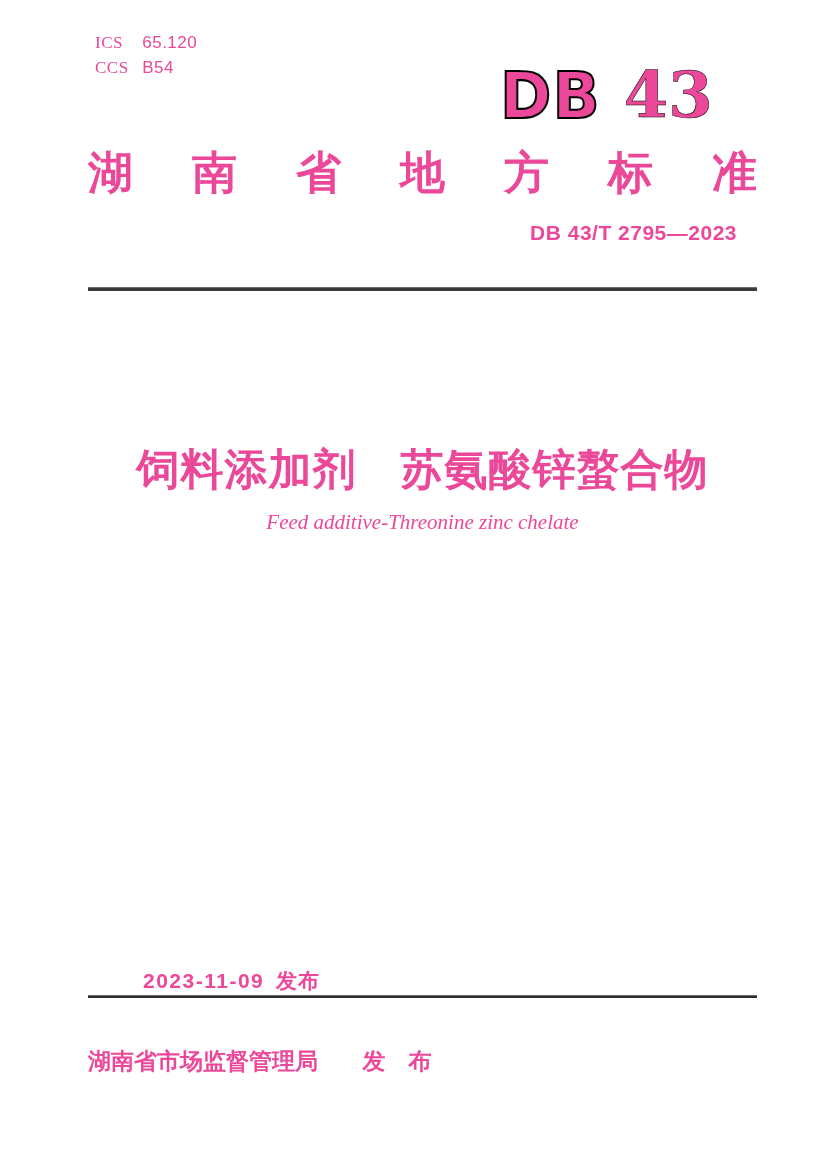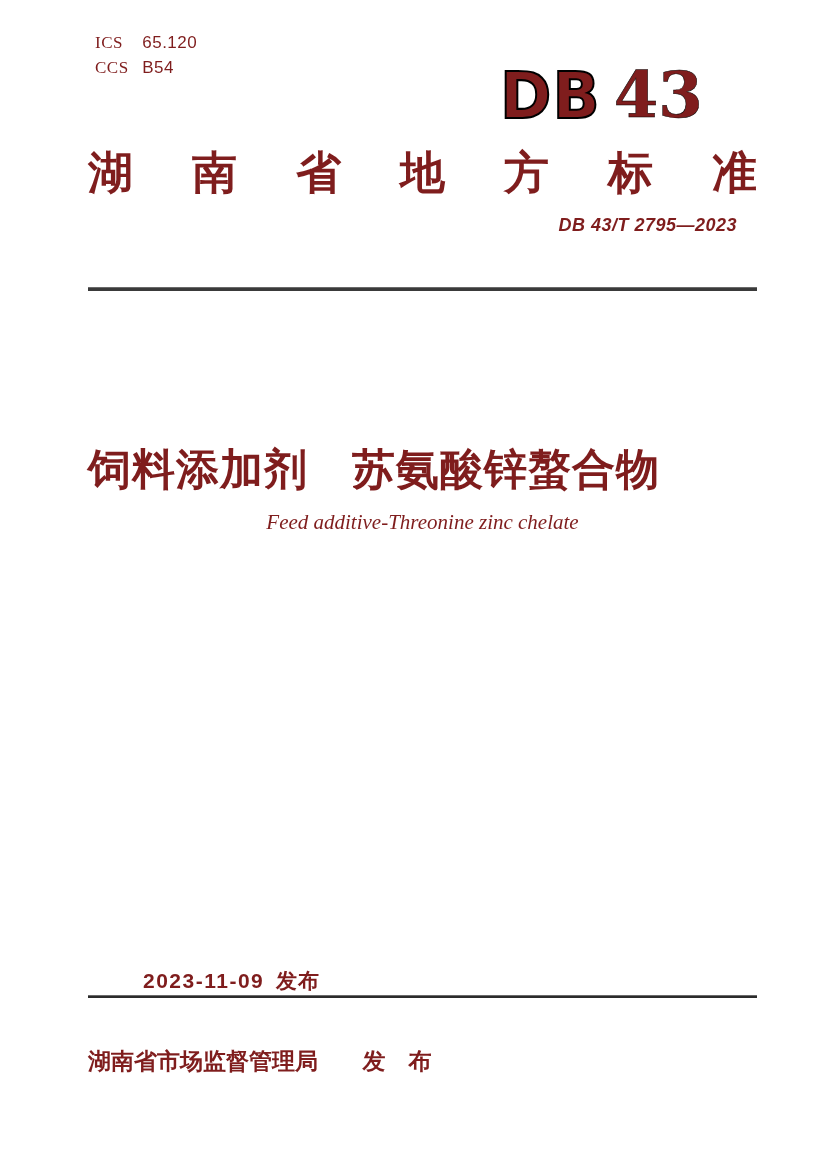--- a/index.html
+++ b/index.html
@@ -2,21 +2,21 @@
 <html><head>
 <meta charset="utf-8">
 <style>
   html, body { margin: 0; padding: 0; background: #e8e8e8; }
   .page {
     position: relative;
     width: 815px;
     height: 1151px;
     margin: 0 auto;
     background: #ffffff;
-    color: #7f1d1d;
+    color: #ec4899;
     font-family: "Liberation Sans", sans-serif;
     overflow: hidden;
   }
 
   
   .codes {
     position: absolute;
     left: 95px;
     top: 30px;
     font-size: 17px;
@@ -46,67 +46,66 @@
     font-weight: 900;
     font-size: 62px;
     letter-spacing: 1px;
     -webkit-text-stroke: 2px #000;
     transform: scaleY(1.04);
   }
   .logo-region {
     font-family: "DejaVu Serif", serif;
     font-weight: bold;
     font-size: 64px;
-    margin-left: 13px;
+    margin-left: 23px;
     -webkit-text-stroke: 0.5px #000;
   }
 
   
   .standard-name {
     position: absolute;
     left: 88px;
     right: 58px;
     top: 150px;
     display: flex;
     justify-content: space-between;
     font-size: 45px;
     font-weight: 600;
     line-height: 1;
   }
 
   
   .standard-number {
     position: absolute;
     right: 78px;
-    top: 215px;
-    font-size: 18px;
+    top: 221px;
+    font-size: 21px;
     font-weight: bold;
     letter-spacing: 0.5px;
     white-space: nowrap;
-    font-style: italic;
   }
 
   .rule {
     position: absolute;
     left: 88px;
     width: 669px;
     height: 3px;
     background: #3a3a3a;
     border-top: 1px solid #6a6a6a;
   }
   .rule-top { top: 287px; }
   .rule-bottom { top: 995px; height: 2px; background: #2b2b2b; }
 
   
   .title-cn {
     position: absolute;
     left: 88px;
     right: 58px;
     top: 441px;
-    text-align: left;
+    text-align: center;
     font-size: 43px;
     font-weight: 700;
     letter-spacing: 1px;
     white-space: nowrap;
   }
 
   
   .title-en {
     position: absolute;
     left: 88px;

